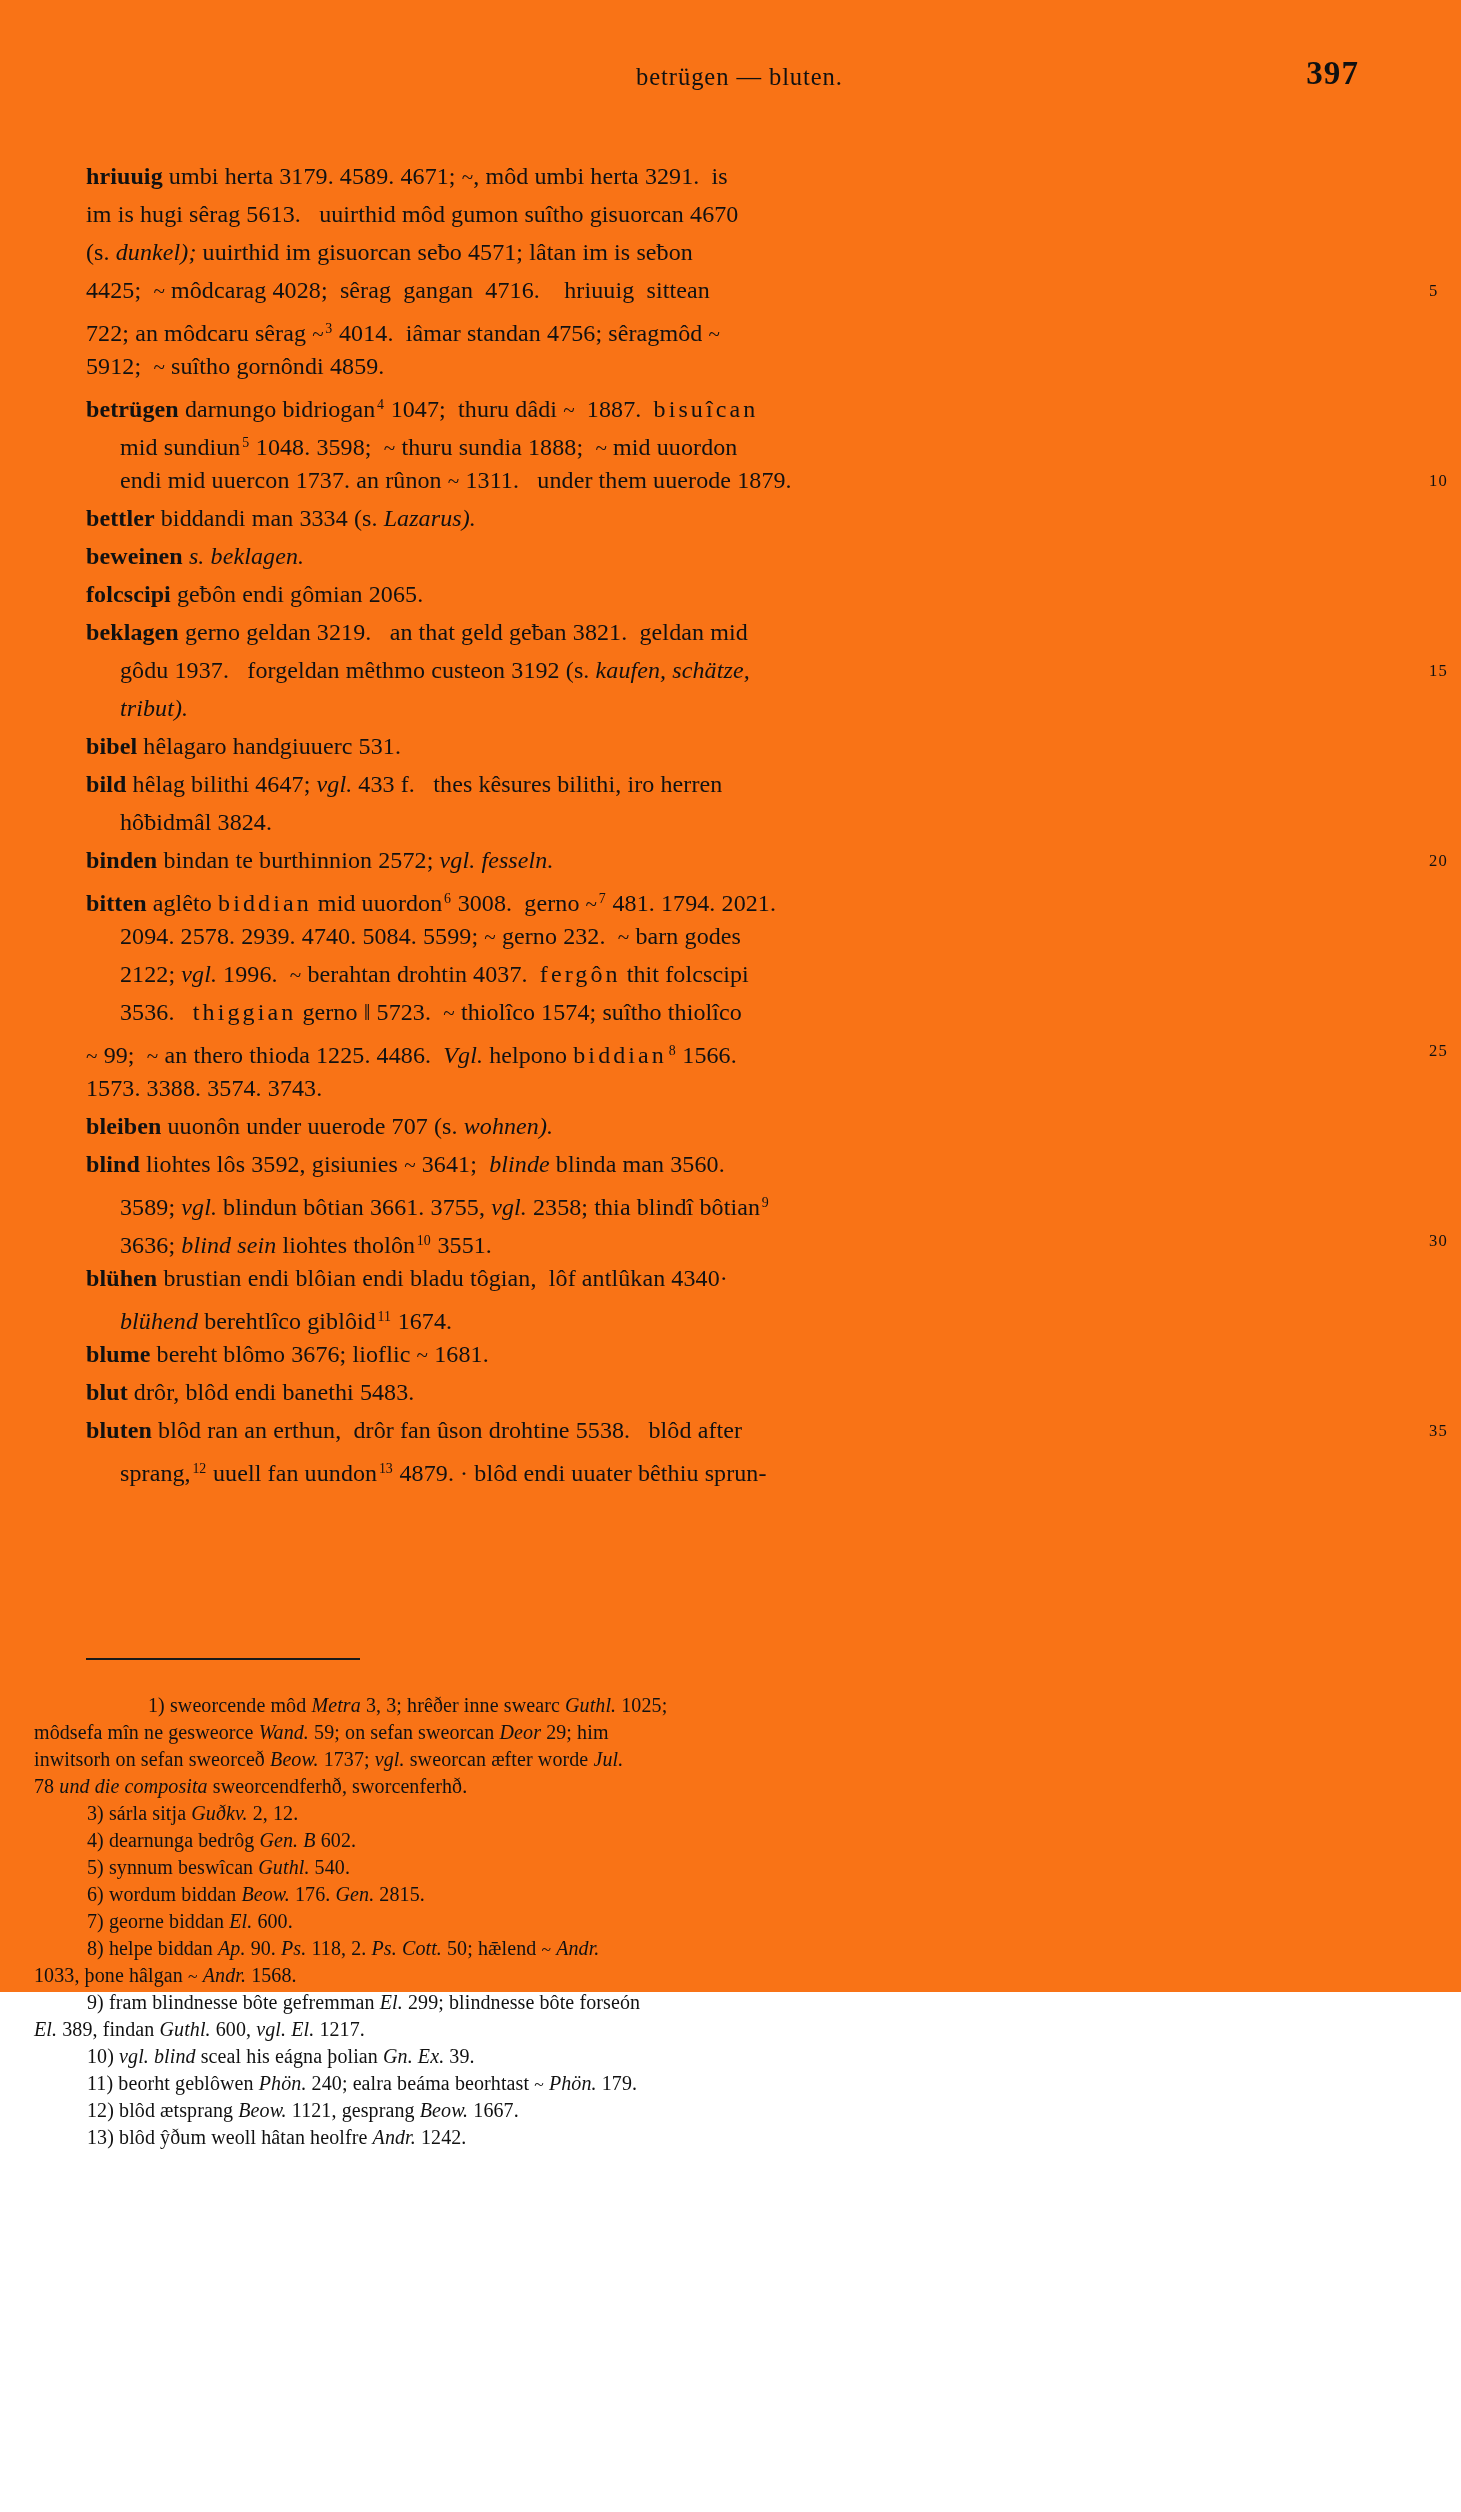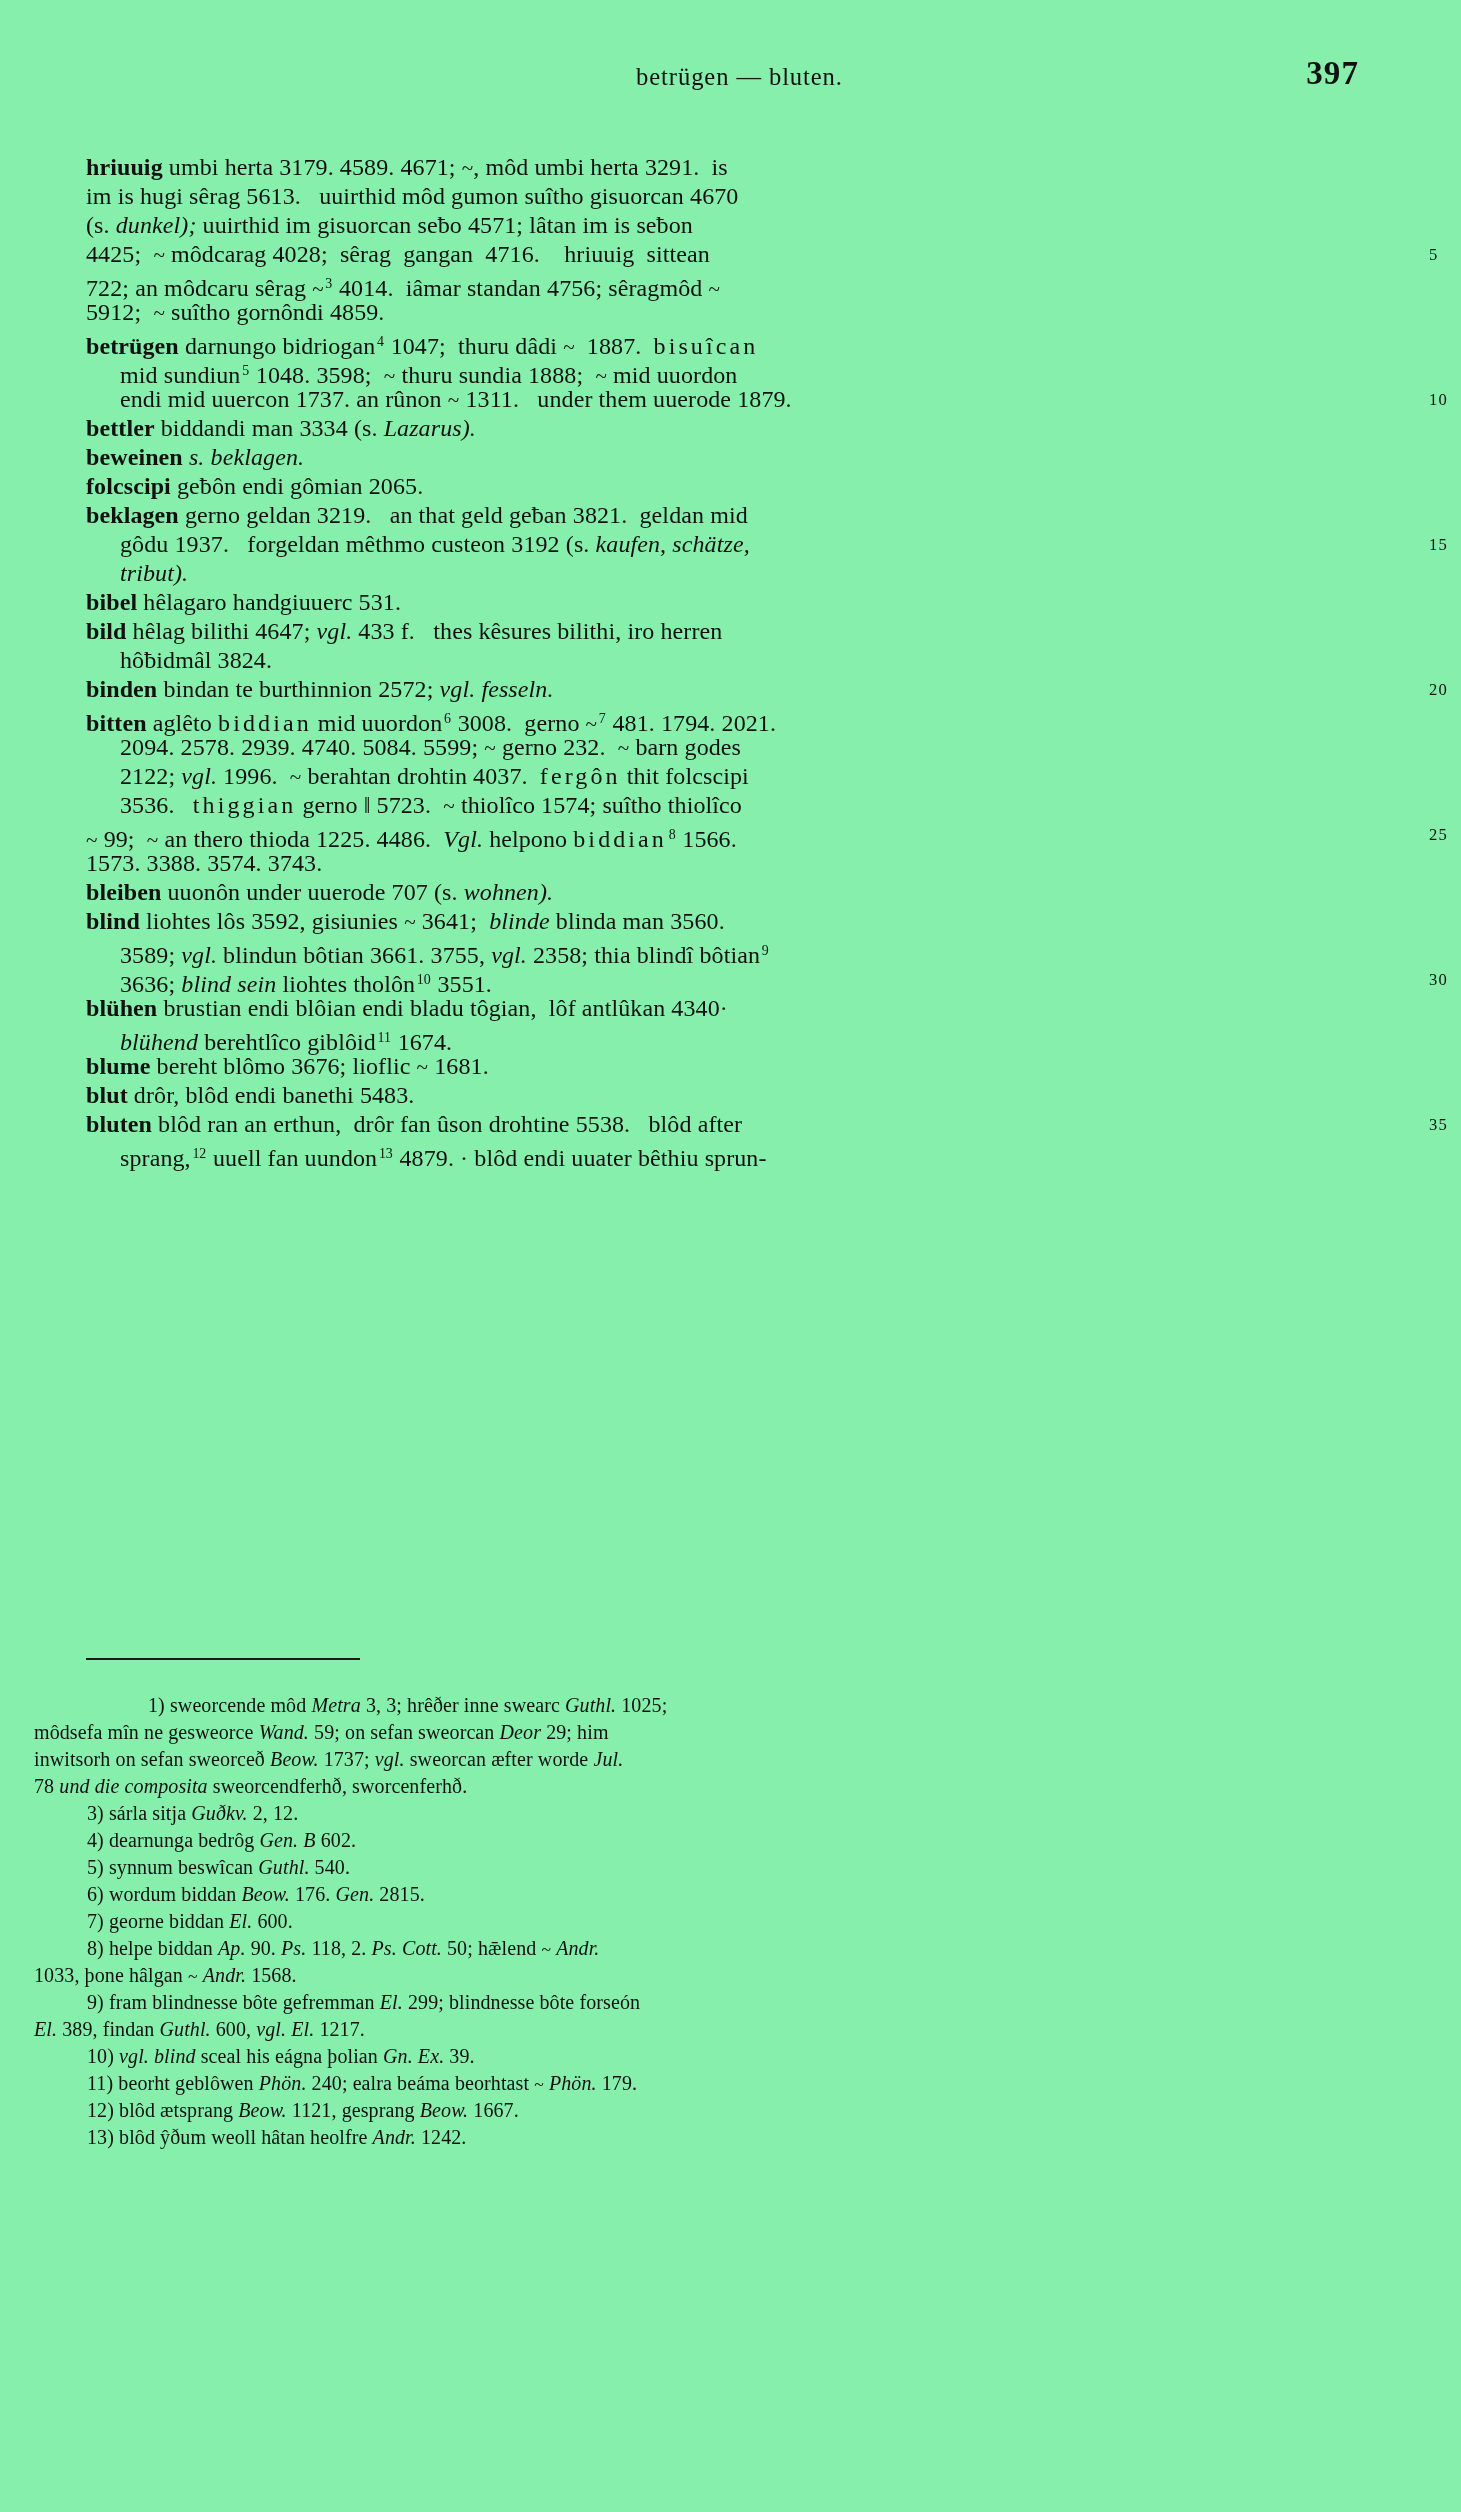--- a/index.html
+++ b/index.html
@@ -14,22 +14,22 @@
     position: relative;
     font-family: "Liberation Serif", "DejaVu Serif", serif;
     color: #111111;
     overflow: hidden;
   }
 
   .page {
     position: absolute;
     left: 0; top: 0;
     width: 1462px;
-    height: 2512px;
-    background: #86efac;
+    height: 1992px;
+    background: #f97316;
   }
 
   
   .running-head {
     position: absolute;
     left: 86px;
     right: 69px;
     top: 63px;
     height: 40px;
   }
@@ -57,20 +57,21 @@
     top: 153px;
     width: 1250px;
   }
   .bline {
     position: relative;
     font-size: 24px;
     line-height: 29px;
     height: 29px;
     white-space: nowrap;
     letter-spacing: 0.1px;
+    margin-top: 9px;
   }
   .ind1 { padding-left: 34px; }
 
   .hw { font-weight: bold; }
   .it { font-style: italic; }
   .sp { letter-spacing: 3.1px; }
   sup {
     font-size: 0.58em;
     vertical-align: 0.55em;
     letter-spacing: 0;

